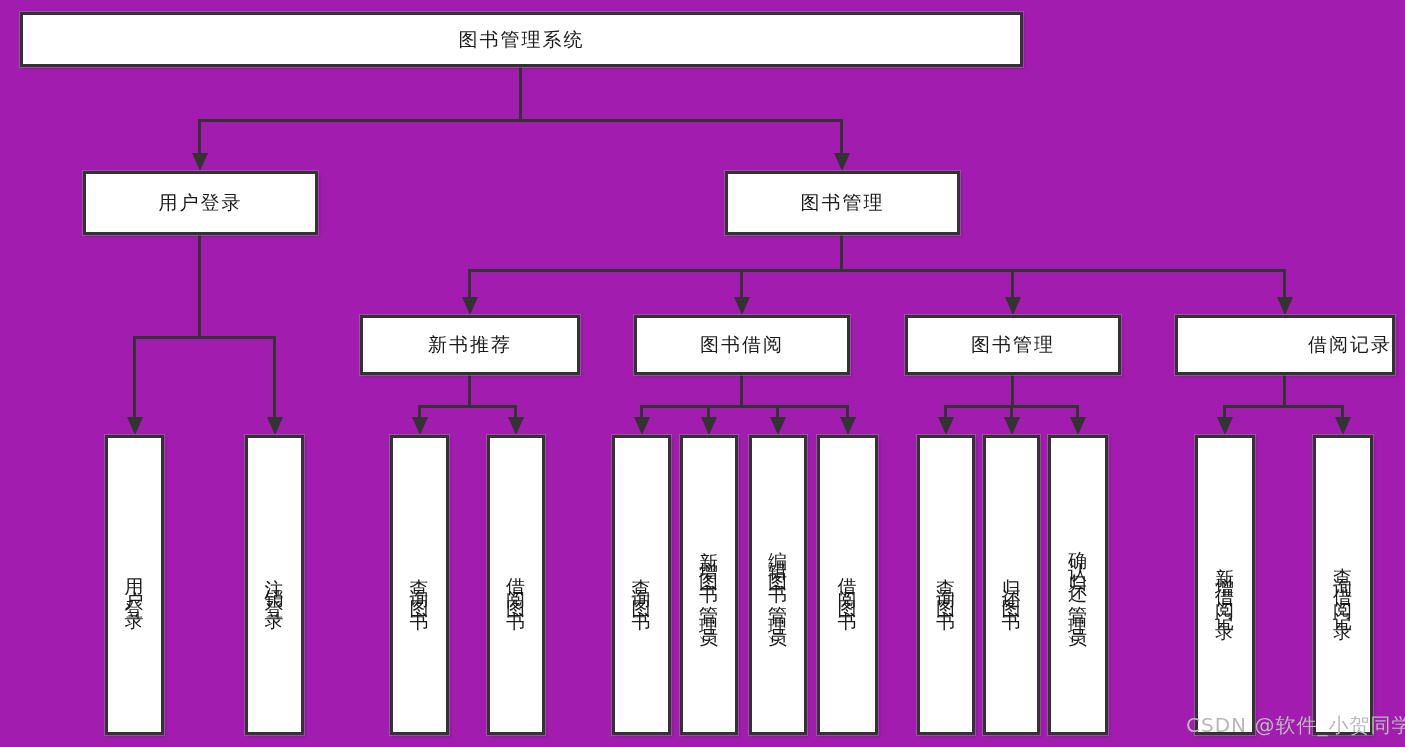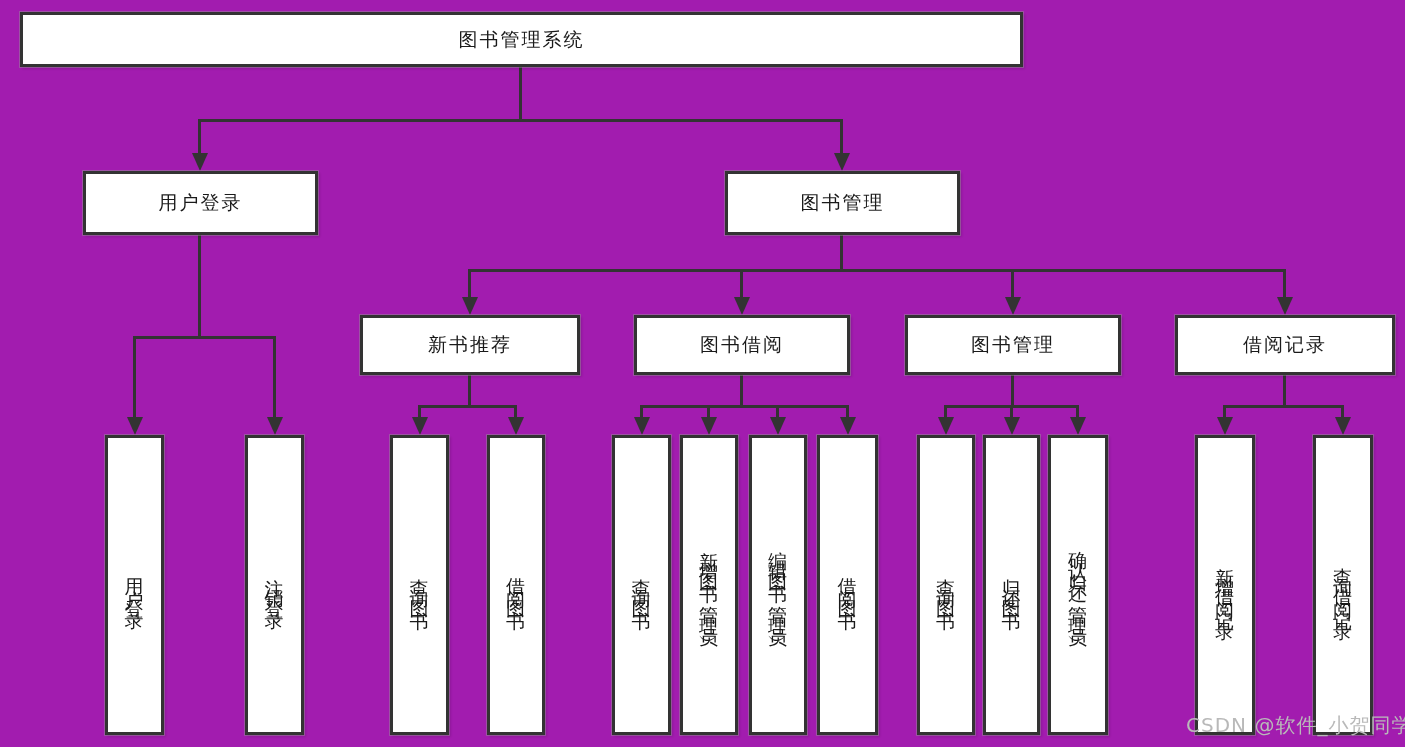--- a/index.html
+++ b/index.html
@@ -126,21 +126,21 @@
 
   <div class="node" style="left:634px;top:315px;width:216px;height:60px;">
     <span class="hlabel">图书借阅</span>
   </div>
   <div class="node" style="left:360px;top:315px;width:220px;height:60px;">
     <span class="hlabel">新书推荐</span>
   </div>
   <div class="node" style="left:905px;top:315px;width:216px;height:60px;">
     <span class="hlabel">图书管理</span>
   </div>
-  <div class="node" style="left:1175px;top:315px;width:220px;height:60px;">
+  <div class="node" style="left:1175px;top:315px;width:220px;height:60px;justify-content:flex-end;">
     <span class="hlabel">借阅记录</span>
   </div>
 
   <div class="node" style="left:105px;top:435px;width:59px;height:300px;">
     <span class="vlabel">用户登录</span>
   </div>
   <div class="node" style="left:245px;top:435px;width:59px;height:300px;">
     <span class="vlabel">注销登录</span>
   </div>
 

